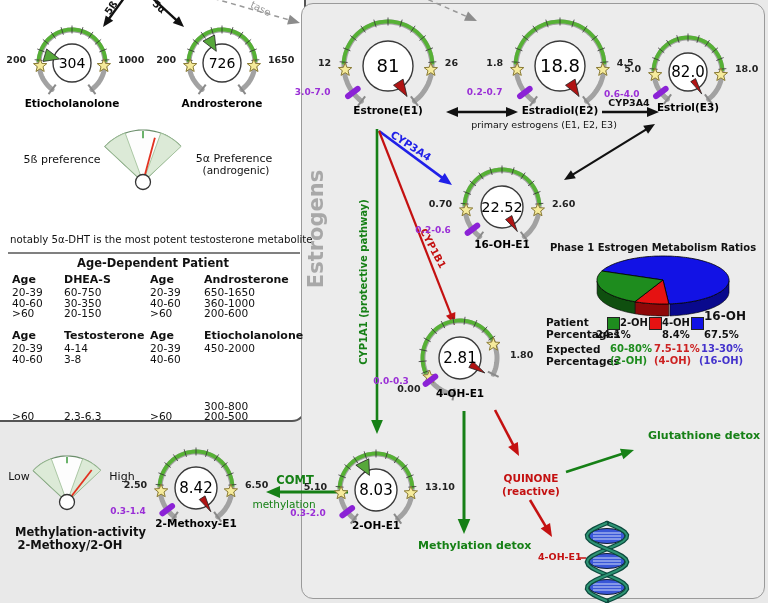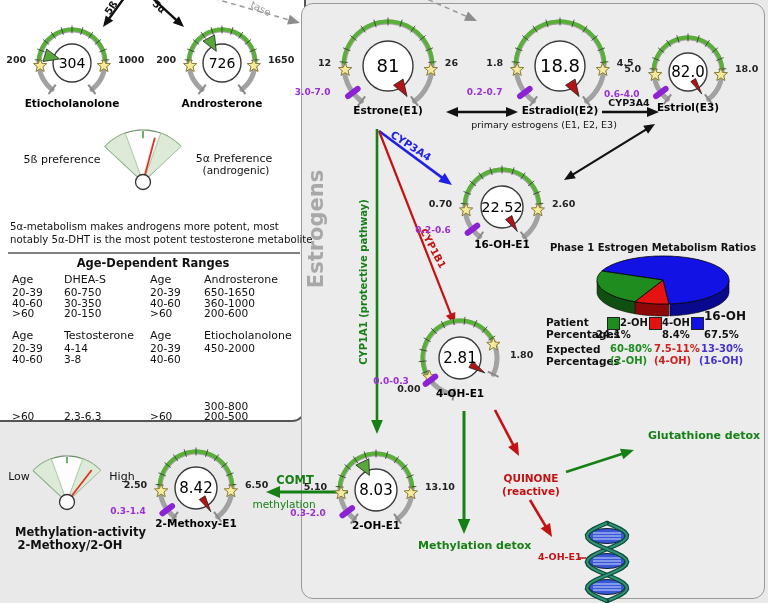--- a/index.html
+++ b/index.html
@@ -11,21 +11,21 @@
   #right-panel{left:301px;top:3px;width:464px;height:596px;background:#ececec;
                border:1.5px solid #9a9a9a;border-radius:12px;z-index:1;}
   #overlay{position:absolute;left:0;top:0;z-index:2;}
   .t{position:absolute;white-space:nowrap;z-index:3;line-height:1.15;}
   .c{text-align:center;}
   .b{font-weight:bold;}
   .g{color:#168016;}
   .r{color:#c41111;}
   .trow{display:flex;line-height:10.3px;font-size:10.6px;}
   .trow span{flex:none;display:inline-block;}
-  .trow.thead{font-weight:normal;font-size:11px;margin-bottom:2px;}
+  .trow.thead{font-weight:bold;font-size:11px;margin-bottom:2px;}
   .rtable{position:absolute;z-index:3;}
   .lg-sq{position:absolute;width:11px;height:11px;border:1px solid #222;z-index:3;}
   #divider{position:absolute;left:8px;top:252px;width:292px;border-top:2px solid #808080;z-index:3;}
 </style>
 </head>
 <body>
 
 <div id="stage">
 
   <div id="left-panel" class="panel"></div>
@@ -384,24 +384,23 @@
     </svg>
 
   <div class="t b" style="left:104px;top:2px;font-size:10px;transform:rotate(-55deg);">5ß</div>
   <div class="t b" style="left:152px;top:1px;font-size:10px;transform:rotate(43deg);">5α</div>
   <div class="t" style="left:250px;top:3px;font-size:10px;color:#999;transform:rotate(26deg);">tase</div>
 
   <div class="t c" style="left:16px;top:154px;width:92px;font-size:11px;">5ß preference</div>
   <div class="t c" style="left:180px;top:153px;width:108px;font-size:11px;">5α Preference</div>
   <div class="t c" style="left:180px;top:164px;width:112px;font-size:10.5px;">(androgenic)</div>
 
-  <div class="t" style="left:10px;top:221px;font-size:10.2px;">5α-metabolism makes androgens more potent, most</div>
   <div class="t" style="left:10px;top:234px;font-size:10.2px;">notably 5α-DHT is the most potent testosterone metabolite</div>
   <div id="divider"></div>
-  <div class="t c b" style="left:40px;top:257px;width:226px;font-size:11.5px;">Age-Dependent Ranges</div>
+  <div class="t c b" style="left:40px;top:257px;width:226px;font-size:11.5px;">Age-Dependent Patient</div>
   <div id="rtable1" class="rtable" style="left:12px;top:275px;">
       <div class="trow thead">
         <span style="width: 52px;">Age</span>
         <span style="width: 86px;">DHEA-S</span>
         <span style="width: 54px;">Age</span>
         <span style="width: 110px;">Androsterone</span>
       </div>
       <div class="trow">
         <span style="width: 52px;">20-39</span>
         <span style="width: 86px;">60-750</span>

